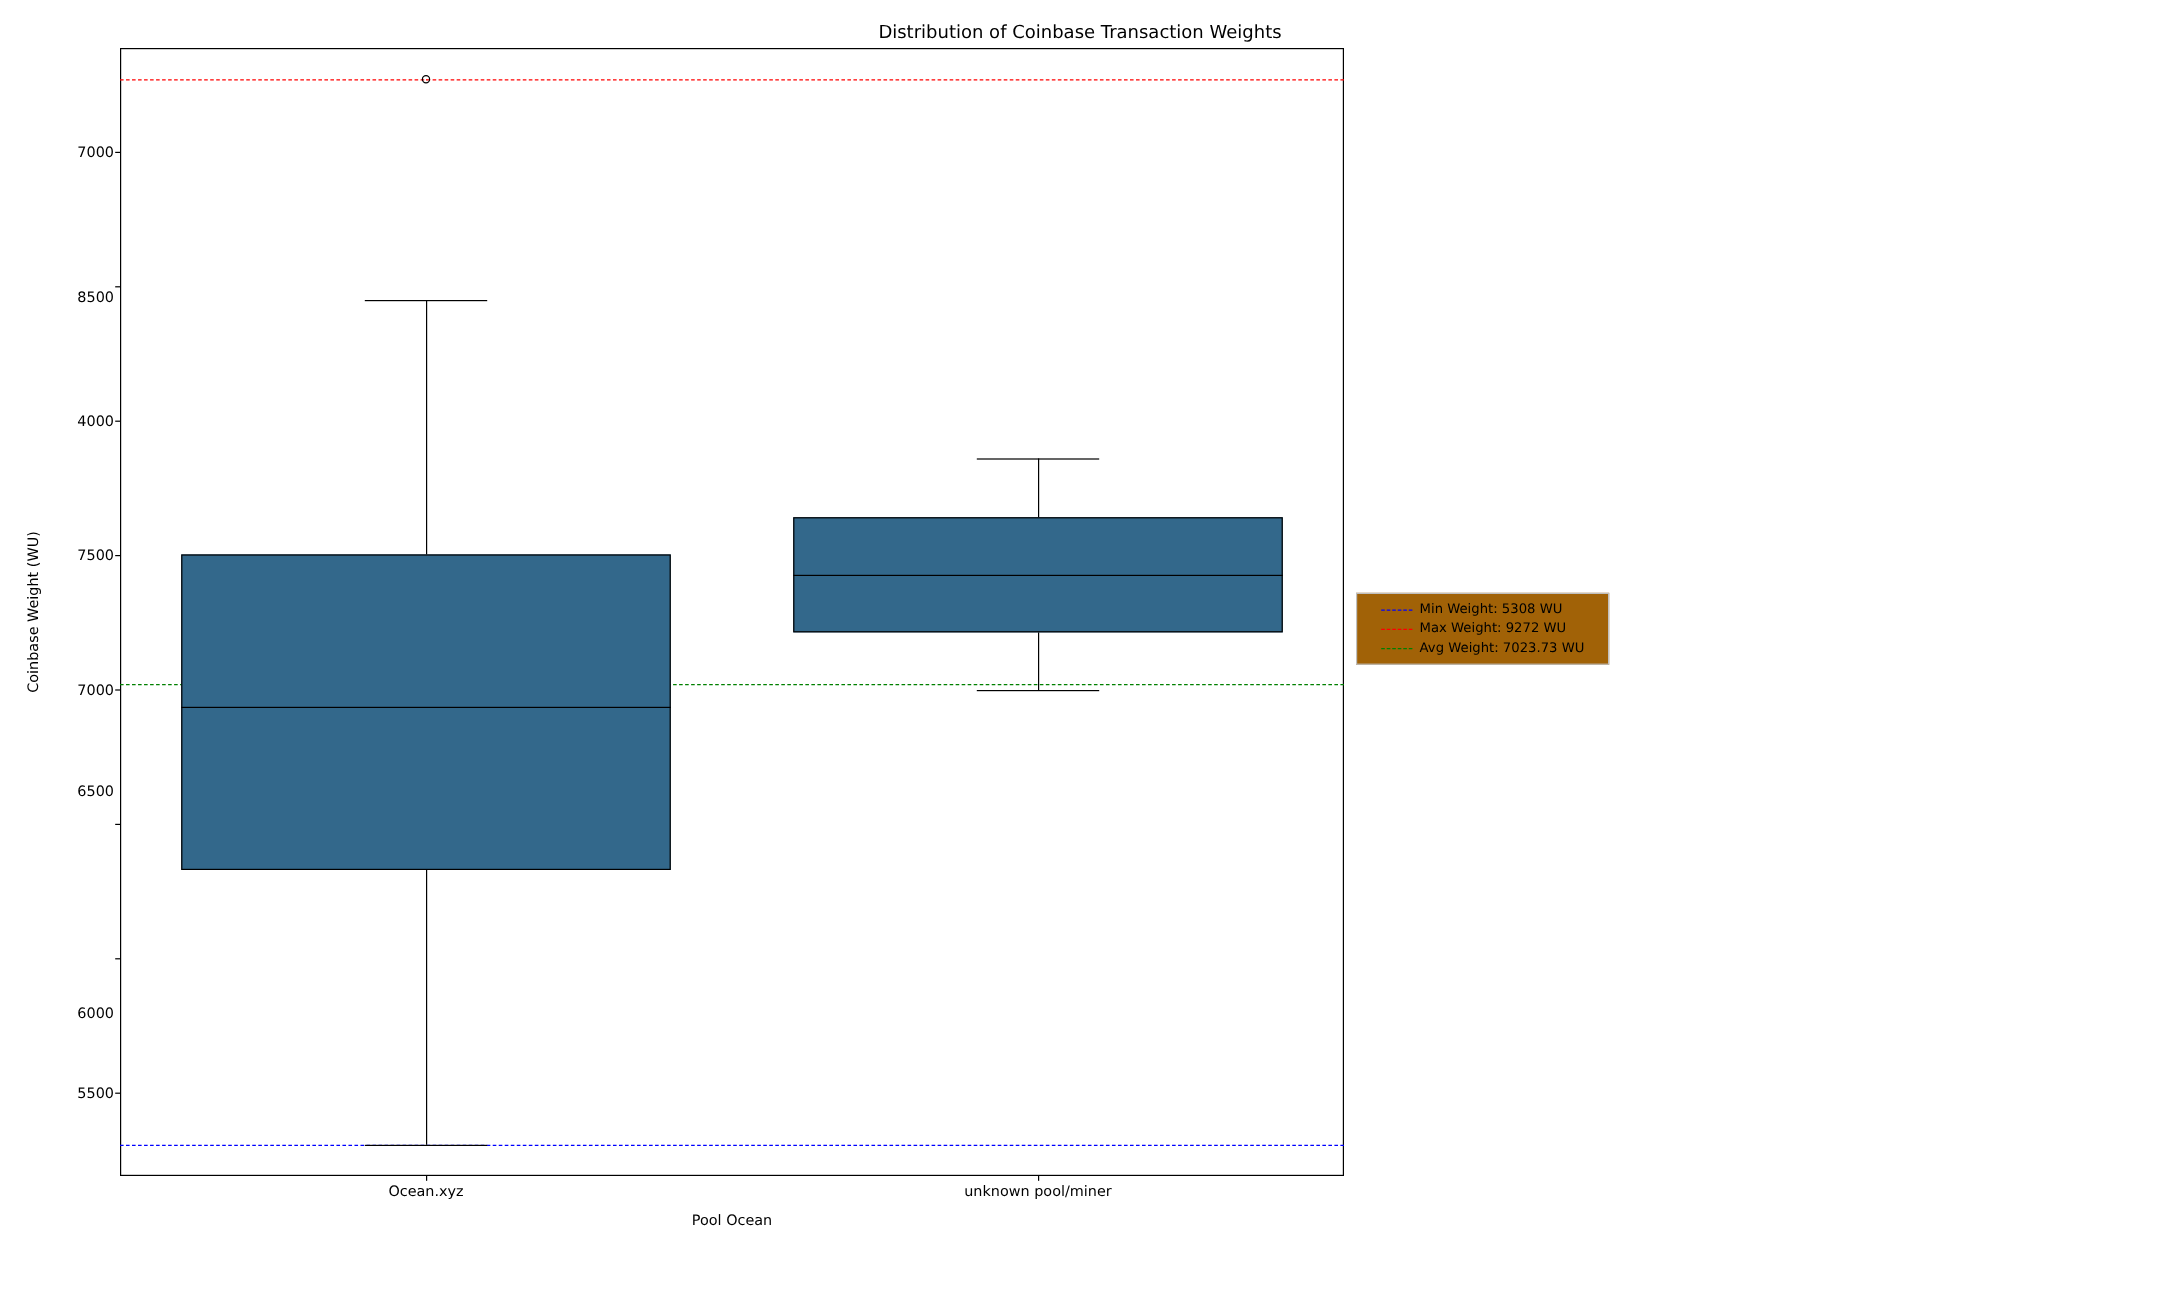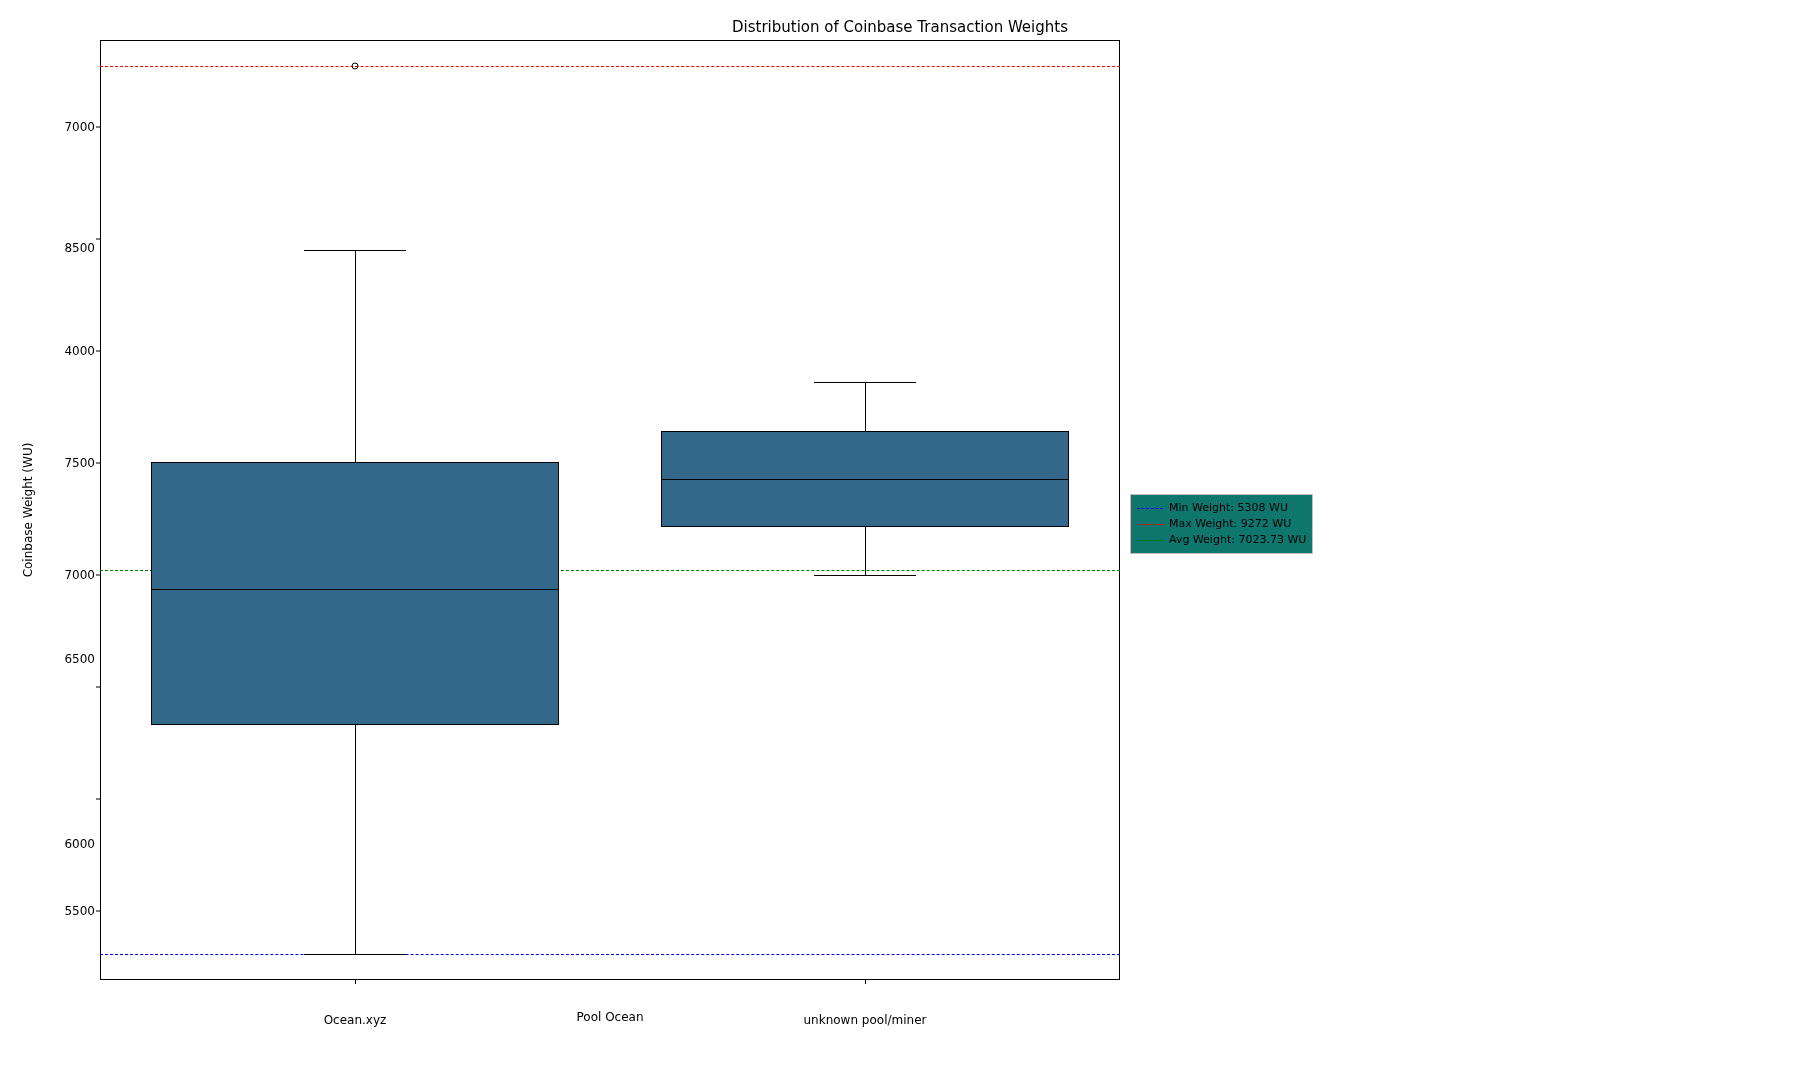--- a/index.html
+++ b/index.html
@@ -49,21 +49,20 @@
     height: 1px;
     background: #000;
     transform: translateY(-0.5px);
   }
   .xtick {
     position: absolute;
     top: 986px;
     transform: translateX(-50%);
     font-size: 12px;
     text-align: center;
-    margin-top: 27px;
   }
   .xtick-mark {
     position: absolute;
     top: 980px;
     width: 1px;
     height: 4px;
     background: #000;
   }
   .ylabel {
     position: absolute;
@@ -125,22 +124,22 @@
     left: 50%; top: 50%;
     width: 1px; height: 1px;
     background: #ff0000;
     transform: translate(-50%, -50%);
   }
   .legend {
     position: absolute;
     left: 1130px;
     top: 494px;
     border: 1px solid #bfbfbf;
-    background: #0f766e;
-    padding: 5px 6px;
+    background: #a16207;
+    padding: 5px 20px;
     font-size: 11px;
   }
   .legend-row {
     display: flex;
     align-items: center;
     gap: 6px;
     line-height: 16px;
   }
   .legend-swatch {
     width: 26px;

